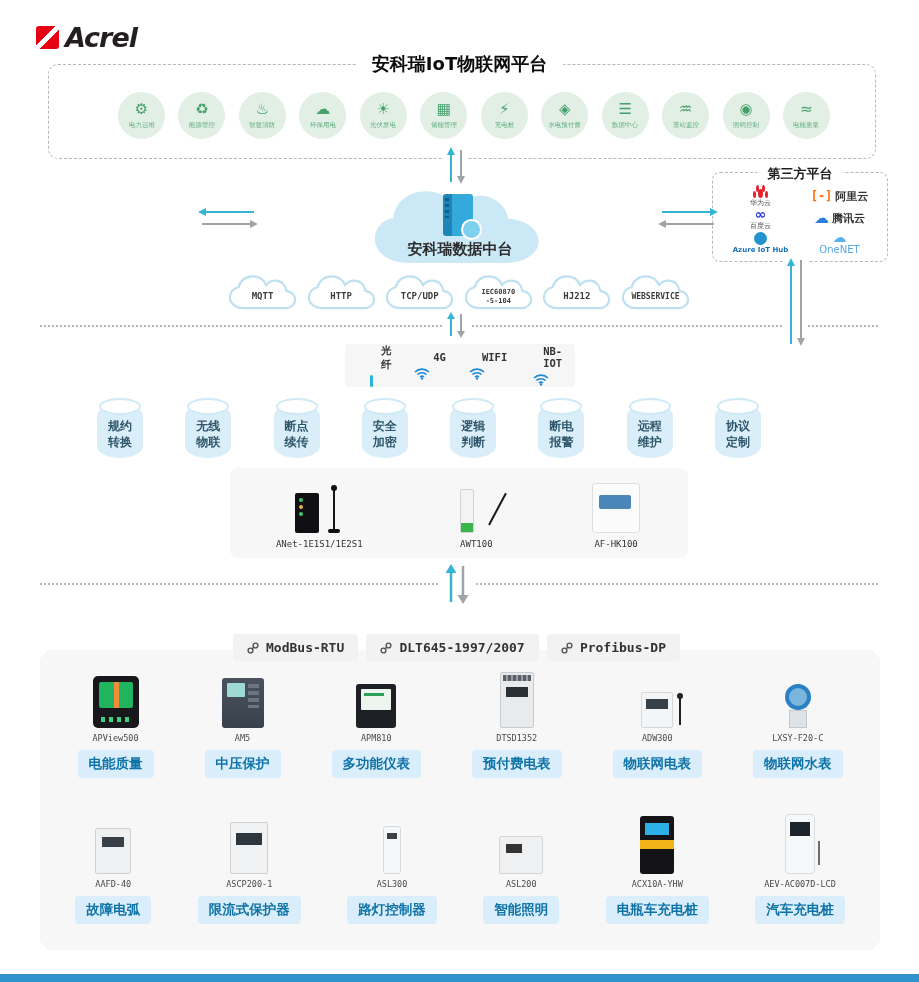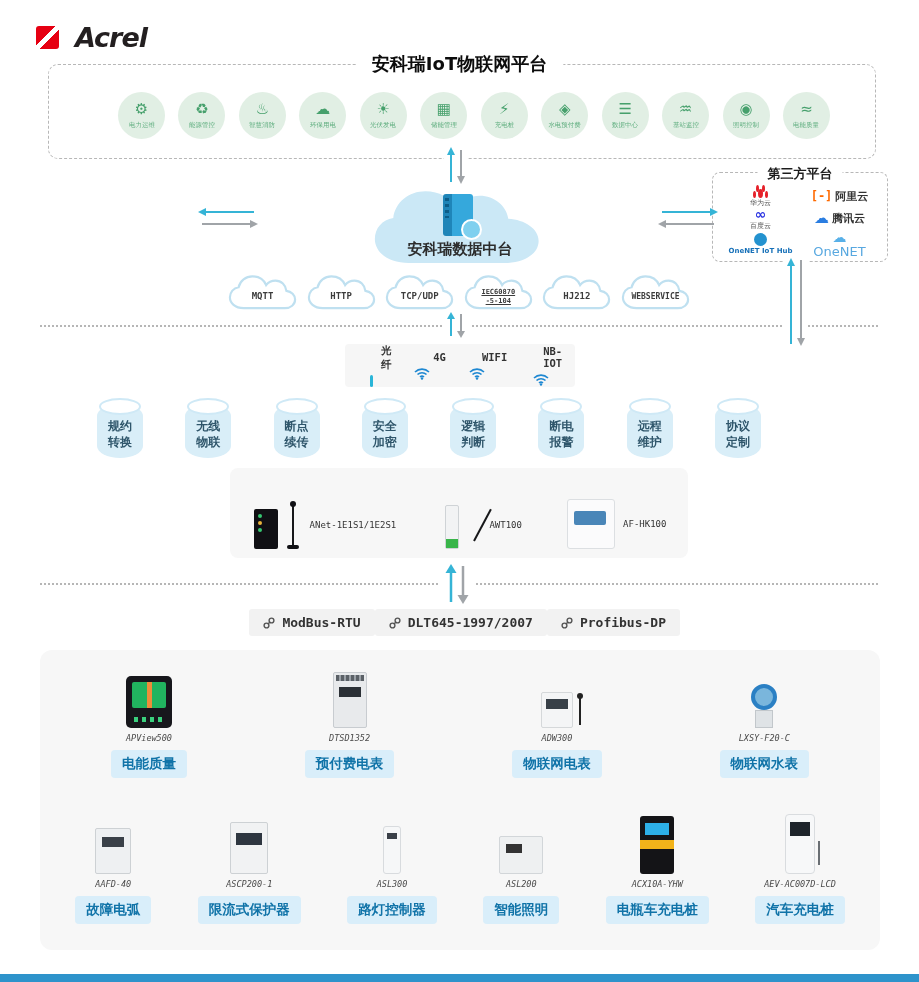--- a/index.html
+++ b/index.html
@@ -1,21 +1,21 @@
 <!DOCTYPE html>
 <html><head>
 <meta charset="utf-8">
 <style>
   html,body{margin:0;padding:0;background:#fff;}
   body{font-family:"DejaVu Sans","Liberation Sans",sans-serif;}
   .stage{position:relative;width:919px;height:982px;background:#fff;overflow:hidden;}
   .mono{font-family:"DejaVu Sans Mono","Liberation Mono",monospace;}
 
   
-  .logo{position:absolute;left:36px;top:22px;display:flex;align-items:center;gap:16px;}
+  .logo{position:absolute;left:36px;top:22px;display:flex;align-items:center;gap:6px;}
   .logo-mark{width:23px;height:23px;border-radius:3px;background:linear-gradient(135deg,#e60012 42%,#ffffff 42%,#ffffff 58%,#e60012 58%);}
   .logo-text{font-size:27px;font-weight:bold;font-style:italic;color:#231f20;letter-spacing:-1px;}
 
   
   .top-box{position:absolute;left:48px;top:64px;width:826px;height:93px;border:1px dashed #b7b7b7;border-radius:10px;}
   .top-title{position:absolute;left:50%;top:52px;transform:translateX(-50%);background:#fff;padding:0 16px;font-size:18px;font-weight:bold;color:#0c0c0c;z-index:3;white-space:nowrap;}
   .apps{position:absolute;left:118px;top:92px;width:712px;display:flex;justify-content:space-between;z-index:2;}
   .app{width:47px;height:47px;border-radius:50%;background:#e1efe4;display:flex;flex-direction:column;align-items:center;justify-content:center;}
   .app-glyph{color:#46a06c;font-size:15px;line-height:1;}
   .app-label{color:#5fae7f;font-size:7px;margin-top:3px;white-space:nowrap;transform:scale(.92);}
@@ -31,86 +31,86 @@
   .pf-row{flex-direction:row;gap:3px;align-items:center;}
   .pf-tiny{font-size:7px;color:#555;margin-top:2px;}
   .hw-ic{width:5px;height:9px;background:#e6212a;border-radius:50%;box-shadow:-6px 1px 0 -1px #e6212a,6px 1px 0 -1px #e6212a,-3px -5px 0 -1px #e6212a,3px -5px 0 -1px #e6212a;margin-top:4px;}
   .ali-mark{color:#ff6a00;font-weight:bold;font-size:12px;}
   .pf-name-dark{font-size:11px;font-weight:bold;color:#333;}
   .bd-ic{color:#2932e1;font-weight:bold;font-size:14px;}
   .tx-ic{color:#2a7de1;font-size:15px;}
   .az-ic{width:13px;height:13px;border-radius:50%;background:#2492cf;}
   .az-name{font-size:7px;font-weight:bold;color:#1670b8;margin-top:2px;}
   .on-ic{color:#58b0e8;font-size:14px;}
-  .on-name{font-size:13px;color:#58a8e0;margin-top:1px;}
+  .on-name{font-size:10px;color:#58a8e0;margin-top:1px;}
 
   
   .cloud-main{position:absolute;left:362px;top:182px;width:195px;height:92px;}
   .srv{position:absolute;left:443px;top:194px;width:30px;height:42px;border-radius:3px;background:linear-gradient(90deg,#1f85b8 0 9px,#35a8dc 9px);z-index:2;}
   .srv::before{content:"";position:absolute;left:2px;top:4px;width:4px;height:20px;background:repeating-linear-gradient(180deg,#0c5d88 0 3px,rgba(0,0,0,0) 3px 6px);}
   .srv-globe{position:absolute;right:-9px;bottom:-4px;width:17px;height:17px;border-radius:50%;background:#7fd0ef;border:2px solid #ffffff;}
   .cloud-label{position:absolute;left:368px;top:240px;width:184px;text-align:center;font-size:15px;font-weight:bold;color:#2d2d2d;z-index:2;}
 
   
   .arr{position:absolute;z-index:4;}
   .arr-bg{background:#fff;}
 
   
   .pclouds{position:absolute;left:226px;top:272px;width:466px;display:flex;justify-content:space-between;}
   .pcloud{position:relative;width:73px;height:42px;}
   .pcloud svg{position:absolute;left:0;top:0;}
   .pcloud .lbl{position:absolute;left:0;right:0;top:9px;bottom:2px;display:flex;flex-direction:column;align-items:center;justify-content:center;font-family:"DejaVu Sans Mono","Liberation Mono",monospace;font-size:9px;font-weight:bold;color:#3c3c3c;line-height:1.15;}
-  .pcloud .lbl.small{font-size:7px;text-decoration:underline;}
+  .pcloud .lbl.small{font-size:7px;}
 
   
   .sep{position:absolute;left:40px;width:838px;border-top:2px dotted #b6b6b6;z-index:1;}
 
   
   .conn{position:absolute;left:345px;top:344px;width:230px;height:43px;background:#f6f6f6;border-radius:4px;display:flex;align-items:center;justify-content:space-around;z-index:2;}
   .conn-item{display:flex;flex-direction:column;align-items:center;gap:3px;}
   .conn-label{font-size:10.5px;font-weight:bold;color:#333;font-family:"DejaVu Sans Mono","Liberation Mono",monospace;margin-left:36px;}
   .fiber{width:3px;height:12px;background:#29b5d8;border-radius:2px;}
 
   
   .caps{position:absolute;left:97px;top:398px;width:664px;display:flex;justify-content:space-between;}
   .cyl{position:relative;width:46px;height:60px;}
   .cyl-body{position:absolute;left:0;right:0;top:6px;bottom:0;background:#d9eef8;border-radius:23px/12px;}
   .cyl-top{position:absolute;left:2px;top:0;width:38px;height:13px;background:#fff;border:2px solid #cfe9f6;border-radius:50%;}
   .cyl-text{position:absolute;left:0;right:0;top:21px;text-align:center;font-size:12px;font-weight:bold;color:#2f566b;line-height:1.3;}
 
   
   .gwbox{position:absolute;left:230px;top:468px;width:458px;height:90px;background:#f7f7f7;border-radius:8px;display:flex;justify-content:space-around;align-items:flex-end;padding-bottom:9px;box-sizing:border-box;z-index:2;}
-  .gw{display:flex;flex-direction:row;align-items:center;gap:6px;}
+  .gw{display:flex;flex-direction:column;align-items:center;gap:6px;}
   .gw-name{font-size:9px;color:#333;font-family:"DejaVu Sans Mono","Liberation Mono",monospace;}
   .g-anet{position:relative;width:52px;height:48px;}
   .g-anet .bx{position:absolute;left:2px;bottom:0;width:24px;height:40px;background:#101014;border-radius:2px;}
   .g-anet .bx::after{content:"";position:absolute;left:4px;top:5px;width:4px;height:4px;border-radius:50%;background:#37c871;box-shadow:0 7px 0 #e9b33a,0 14px 0 #37c871;}
   .g-anet .mast{position:absolute;right:10px;bottom:4px;width:2px;height:40px;background:#17181a;}
   .g-anet .tip{position:absolute;right:8px;top:0;width:6px;height:6px;border-radius:50%;background:#101014;}
   .g-anet .base{position:absolute;right:5px;bottom:0;width:12px;height:4px;border-radius:2px;background:#101014;}
   .g-awt{position:relative;width:44px;height:48px;}
   .g-awt .bx{position:absolute;left:6px;bottom:0;width:12px;height:42px;background:#f2f3f4;border:1px solid #cfd3d6;border-radius:2px;}
   .g-awt .bx::after{content:"";position:absolute;left:0;right:0;bottom:0;height:9px;background:#39b54a;}
   .g-awt .mast{position:absolute;right:8px;bottom:8px;width:2px;height:36px;background:#17181a;transform:rotate(28deg);transform-origin:bottom;}
   .g-afhk{position:relative;width:52px;height:50px;}
   .g-afhk .bx{position:absolute;left:2px;top:0;width:46px;height:48px;background:#fbfbfc;border:1px solid #dcdfe2;border-radius:3px;}
   .g-afhk .scr{position:absolute;left:9px;top:12px;width:32px;height:14px;background:#4a86b8;border-radius:2px;}
 
   
-  .chips{position:absolute;left:233px;top:609px;width:447px;display:flex;justify-content:flex-end;z-index:2;}
+  .chips{position:absolute;left:233px;top:634px;width:447px;display:flex;justify-content:space-between;z-index:2;}
   .chip{display:flex;align-items:center;gap:7px;background:#f2f2f2;border-radius:3px;padding:6px 14px;font-family:"DejaVu Sans Mono","Liberation Mono",monospace;font-size:13px;font-weight:bold;color:#333;}
 
   
   .prodbox{position:absolute;left:40px;top:650px;width:840px;height:300px;background:#f7f7f7;border-radius:12px;}
   .prow{position:absolute;left:12px;right:12px;display:flex;justify-content:space-around;align-items:flex-end;}
   .prow1{top:16px;}
   .prow2{top:162px;}
   .prod{display:flex;flex-direction:column;align-items:center;}
   .pimg{height:62px;display:flex;align-items:flex-end;justify-content:center;margin-bottom:5px;}
-  .pmodel{font-size:8.5px;color:#4a4a4a;font-family:"DejaVu Sans Mono","Liberation Mono",monospace;margin-bottom:7px;white-space:nowrap;font-style:italic;}
+  .pmodel{font-size:8.5px;color:#4a4a4a;font-family:"DejaVu Sans Mono","Liberation Mono",monospace;margin-bottom:7px;white-space:nowrap;}
   .pchip{background:#d9eefa;color:#1073a8;font-weight:bold;font-size:13.5px;padding:5px 11px;border-radius:4px;white-space:nowrap;}
 
   
   .dv{position:relative;}
   .p-apview{width:46px;height:52px;background:#17171c;border-radius:5px;}
   .p-apview .scr{position:absolute;left:6px;top:6px;right:6px;height:26px;background:linear-gradient(90deg,#21b45f 0 45%,#ef8d3a 45% 58%,#21b45f 58%);border-radius:2px;}
   .p-apview .keys{position:absolute;left:8px;bottom:6px;right:8px;height:5px;background:repeating-linear-gradient(90deg,#3ad07d 0 4px,rgba(0,0,0,0) 4px 8px);}
   .p-am5{width:42px;height:50px;background:linear-gradient(180deg,#49525e,#39414c);border-radius:3px;}
   .p-am5 .scr{position:absolute;left:5px;top:5px;width:18px;height:14px;background:#9fd9d3;border-radius:1px;}
   .p-am5 .keys{position:absolute;right:5px;top:6px;width:11px;height:24px;background:repeating-linear-gradient(180deg,#6b7480 0 4px,rgba(0,0,0,0) 4px 7px);}
@@ -258,21 +258,21 @@
       <div class="pf">
           <span class="bd-ic">∞</span>
           <span class="pf-tiny">百度云</span>
         </div>
       <div class="pf pf-row">
           <span class="tx-ic">☁</span>
           <span class="pf-name-dark">腾讯云</span>
         </div>
       <div class="pf">
           <span class="az-ic"></span>
-          <span class="az-name">OneNET IoT Hub</span>
+          <span class="az-name">Azure IoT Hub</span>
         </div>
       <div class="pf">
           <span class="on-ic">☁</span>
           <span class="on-name">OneNET</span>
         </div>
     </div>
   </div>
 
   <svg class="arr arr-bg" style="left:784px;top:256px;" width="24" height="92">
     <line x1="7" y1="88" x2="7" y2="9" stroke="#35b4d6" stroke-width="2"></line>
@@ -476,20 +476,39 @@
             <span class="dv p-apview">
               <span class="scr"></span>
               <span class="keys"></span>
             </span>
           </span>
         <span class="pmodel">APView500</span>
         <span class="pchip">电能质量</span>
       </div>
       <div class="prod">
         <span class="pimg">
+            <span class="dv p-am5">
+              <span class="scr"></span>
+              <span class="keys"></span>
+            </span>
+          </span>
+        <span class="pmodel">AM5</span>
+        <span class="pchip">中压保护</span>
+      </div>
+      <div class="prod">
+        <span class="pimg">
+            <span class="dv p-apm810">
+              <span class="scr"></span>
+            </span>
+          </span>
+        <span class="pmodel">APM810</span>
+        <span class="pchip">多功能仪表</span>
+      </div>
+      <div class="prod">
+        <span class="pimg">
             <span class="dv p-dtsd">
               <span class="term"></span>
               <span class="scr"></span>
             </span>
           </span>
         <span class="pmodel">DTSD1352</span>
         <span class="pchip">预付费电表</span>
       </div>
       <div class="prod">
         <span class="pimg">

